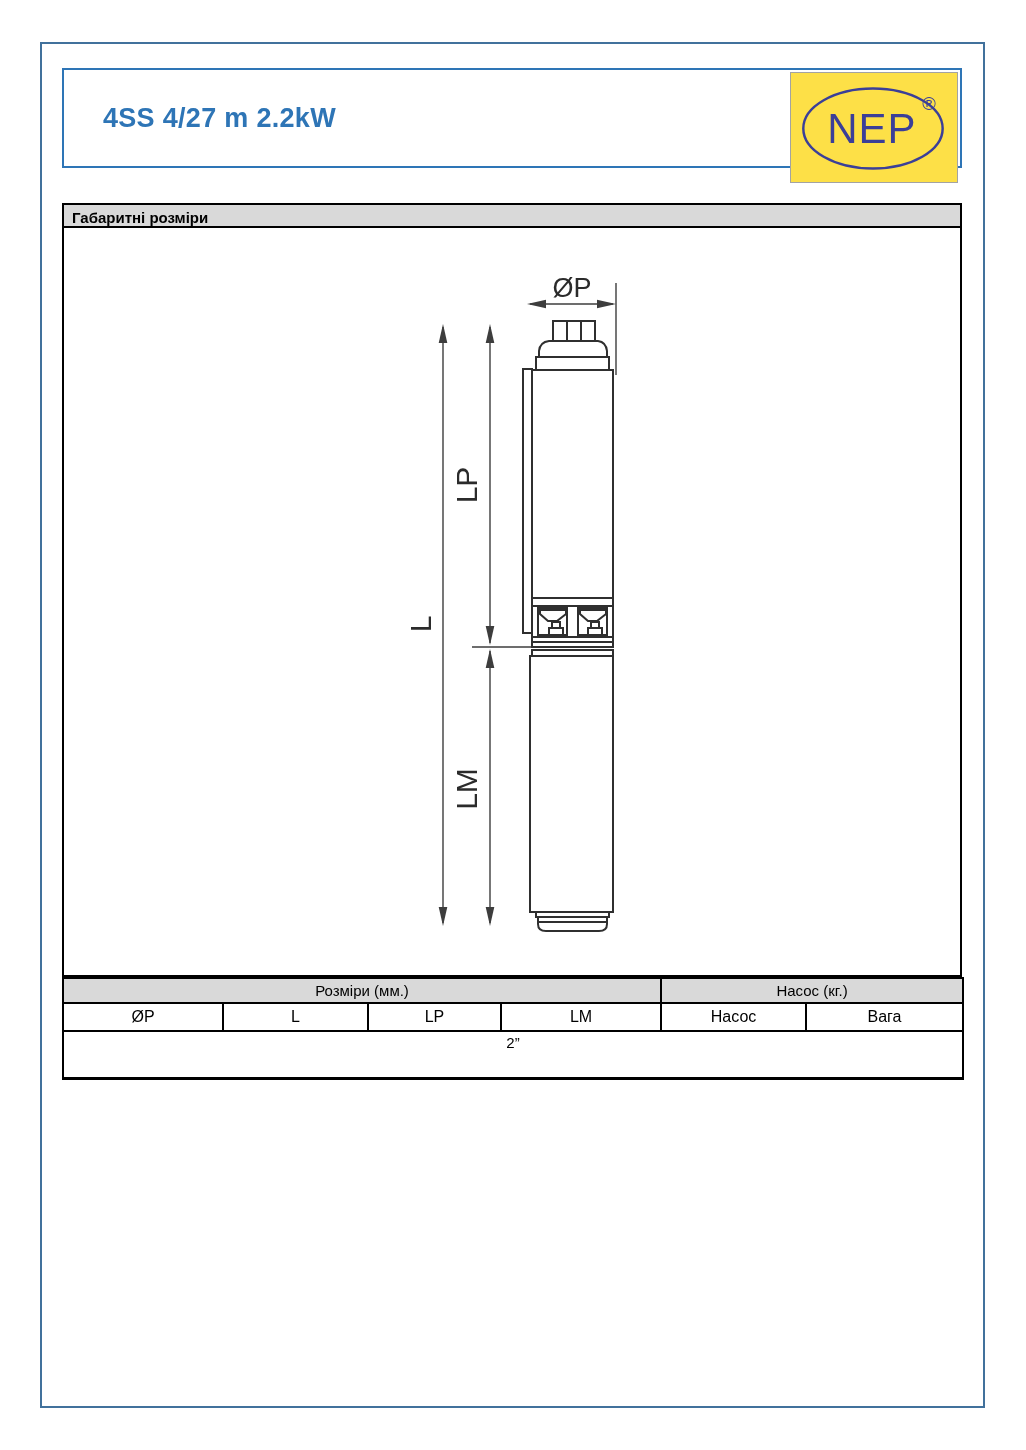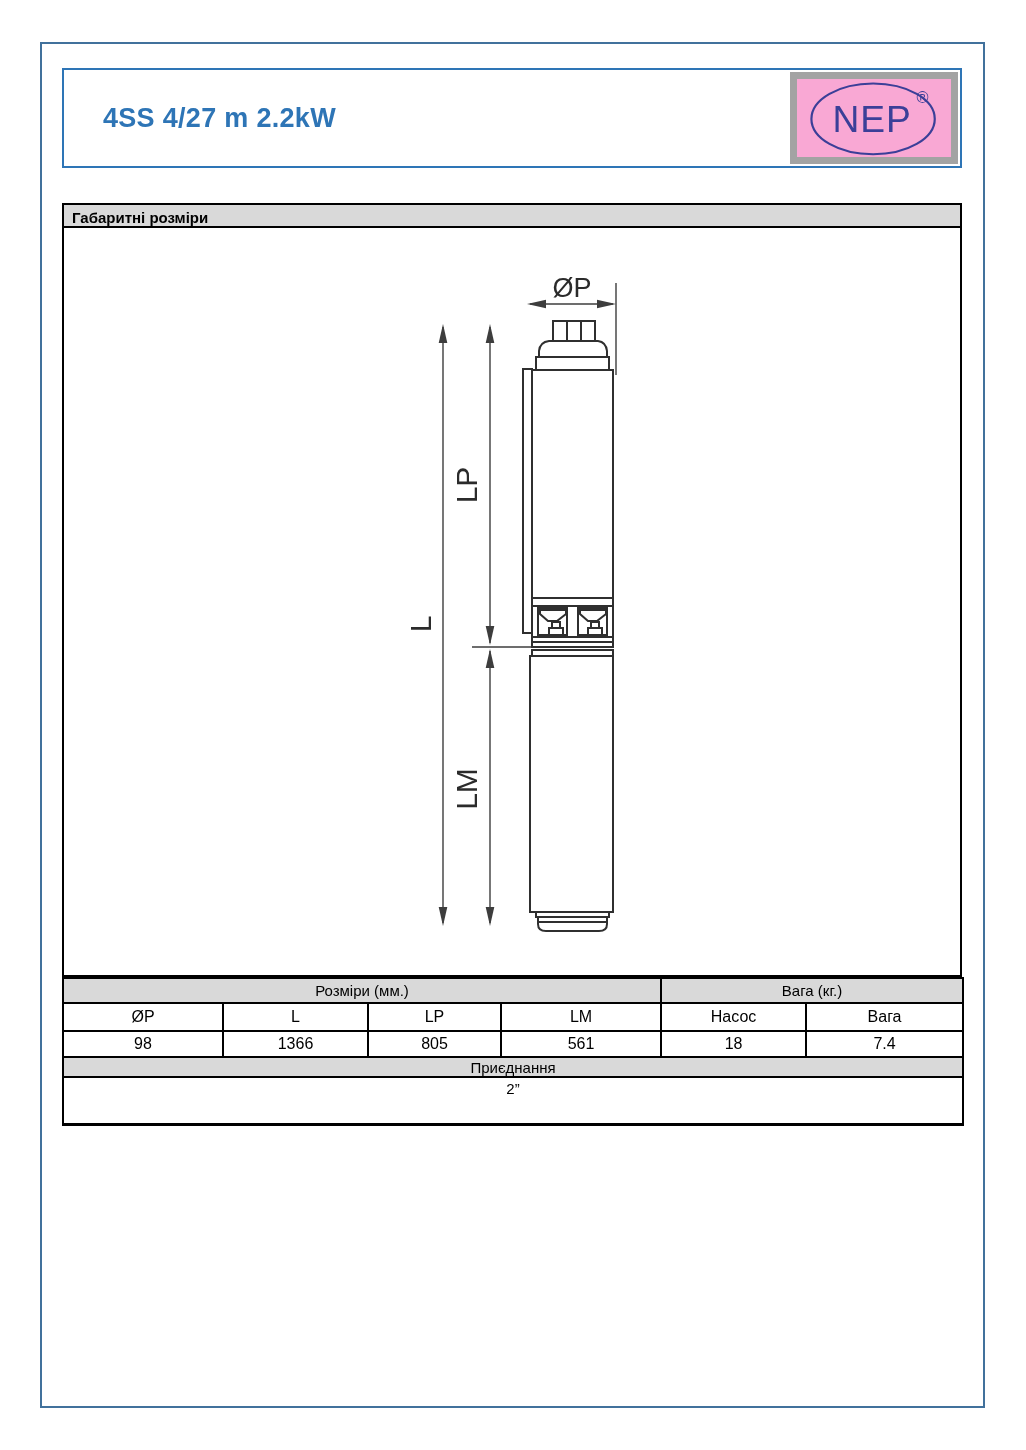--- a/index.html
+++ b/index.html
@@ -14,22 +14,22 @@
   .title-box {
     position: absolute; left: 62px; top: 68px; width: 900px; height: 100px;
     border: 2px solid #2E75B6; background: #fff;
     display: flex; align-items: center; padding-left: 39px;
   }
   .page-title {
     font-size: 27px; font-weight: bold; color: #2E75B6; letter-spacing: 0.3px;
   }
 
   .logo-box {
-    position: absolute; left: 790px; top: 72px; width: 168px; height: 92px;
-    border: 7px solid #a3a3a3; background: #f9a8d4;
+    position: absolute; left: 790px; top: 72px; width: 168px; height: 111px;
+    border: 1px solid #a3a3a3; background: #fde047;
   }
   .logo-box svg { display: block; width: 100%; height: 100%; }
   .logo-nep {
     font-family: "Liberation Sans", sans-serif; font-size: 41px; fill: #3B3F98; letter-spacing: 1px;
   }
   .logo-reg { font-family: "Liberation Sans", sans-serif; font-size: 18px; fill: #3B3F98; }
 
   .section-box {
     position: absolute; left: 62px; top: 203px; width: 900px; height: 774px;
     border: 2px solid #000; background: #fff;
@@ -156,38 +156,27 @@
     <col style="width:160px">
       <col style="width:145px">
       <col style="width:133px">
     <col style="width:160px">
       <col style="width:145px">
       <col style="width:157px">
   </colgroup>
   <tbody>
       <tr class="r1 gray-row">
     <th colspan="4">Розміри (мм.)</th>
-    <th colspan="2">Вага (кг.)</th>
+    <th colspan="2">Насос (кг.)</th>
   </tr>
   <tr class="r2">
     <th>ØP</th>
     <th>L</th>
     <th>LP</th>
     <th>LM</th>
     <th>Насос</th>
     <th>Вага</th>
   </tr>
-  <tr class="r3">
-    <td>98</td>
-    <td>1366</td>
-    <td>805</td>
-    <td>561</td>
-    <td>18</td>
-    <td>7.4</td>
-  </tr>
-  <tr class="r4 gray-row">
-    <td colspan="6">Приєднання</td>
-  </tr>
   <tr class="r5">
     <td colspan="6">2”</td>
   </tr>
 </tbody>
   </table>
 
 </body></html>

